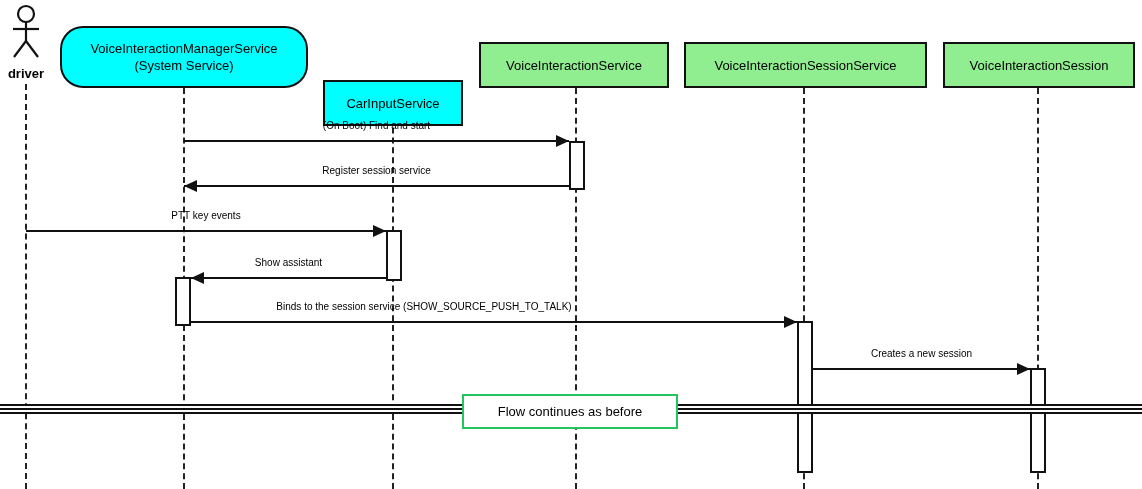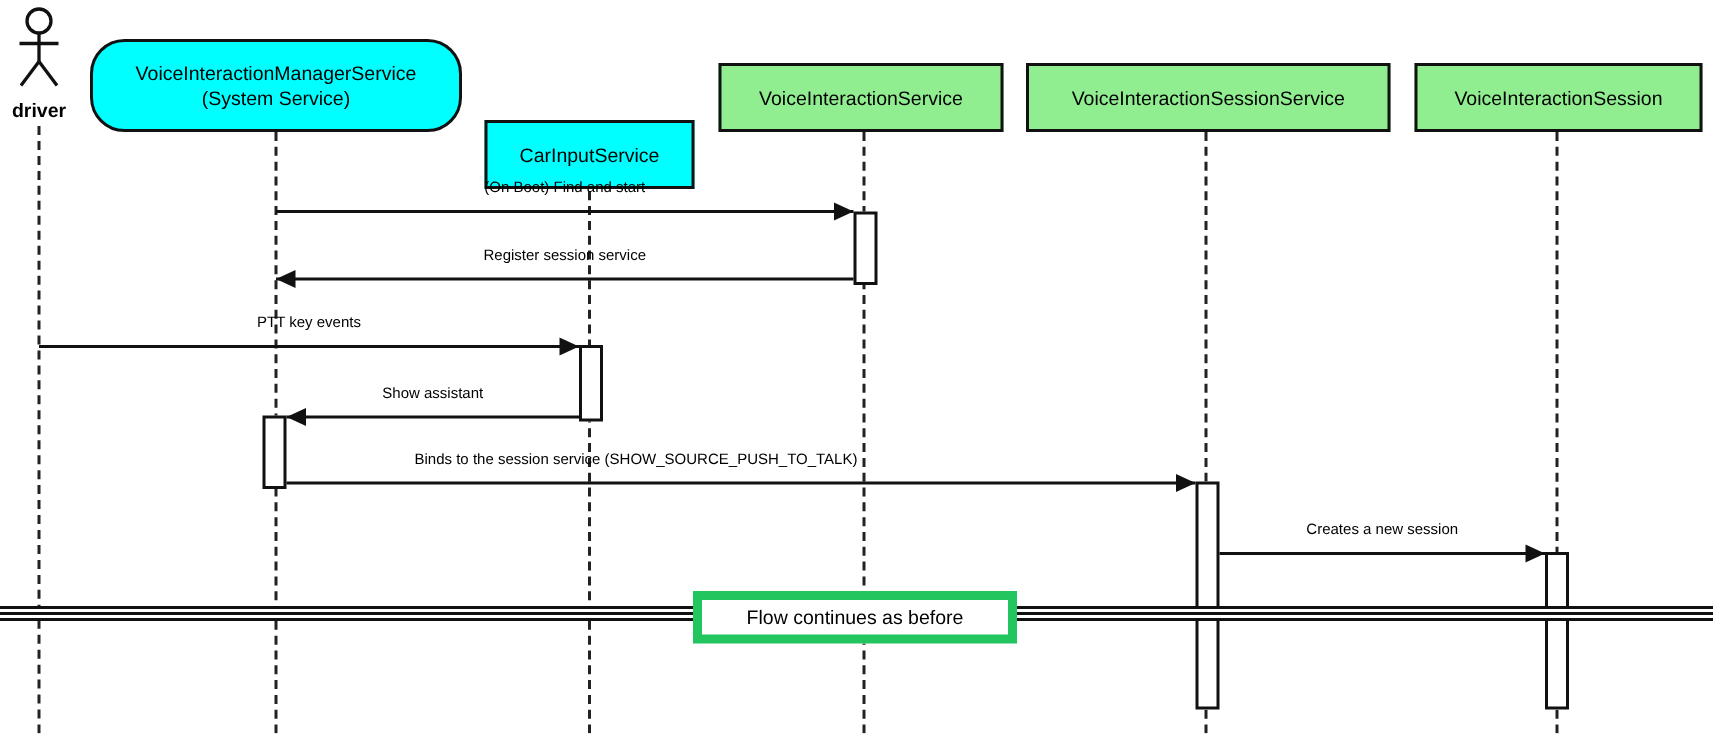--- a/index.html
+++ b/index.html
@@ -74,21 +74,21 @@
     top: 404px;
     width: 1142px; height: 10px;
     background: repeating-linear-gradient(to bottom, #111 0px, #111 2px, #fff 2px, #fff 4px);
     z-index: 4;
   }
   .divider-box {
     position: absolute;
     left: 462px; top: 394px;
     width: 216px; height: 35px;
     background: #fff;
-    border: 6px solid #22c55e;
+    border: 2px solid #22c55e;
     box-sizing: border-box;
     display: flex;
     align-items: center;
     justify-content: center;
     font-size: 13px;
     z-index: 5;
   }
   .actor-label {
     position: absolute;
     left: -14px; top: 66px;

